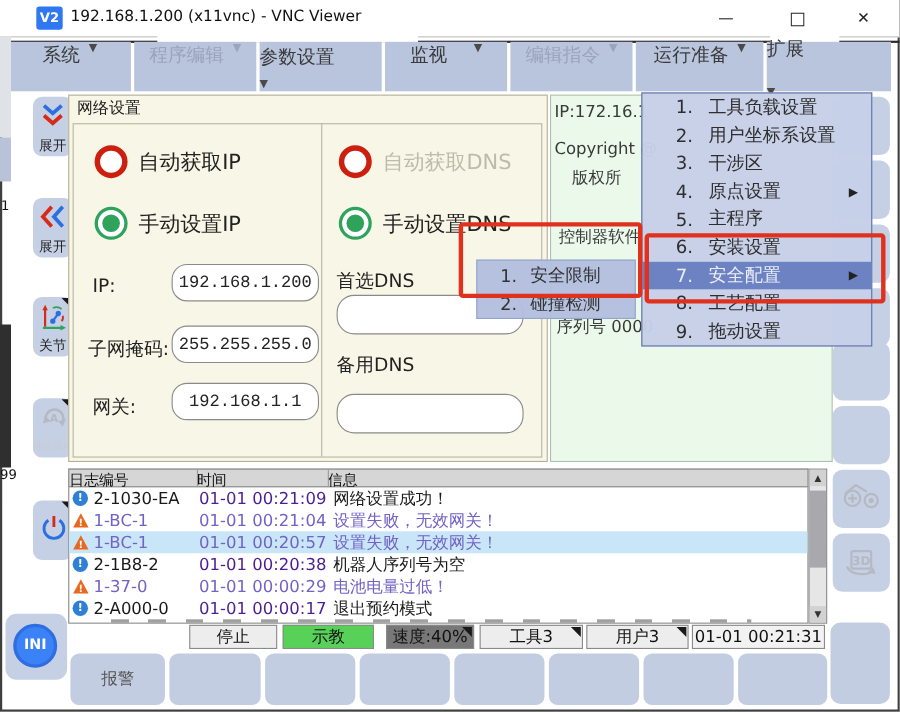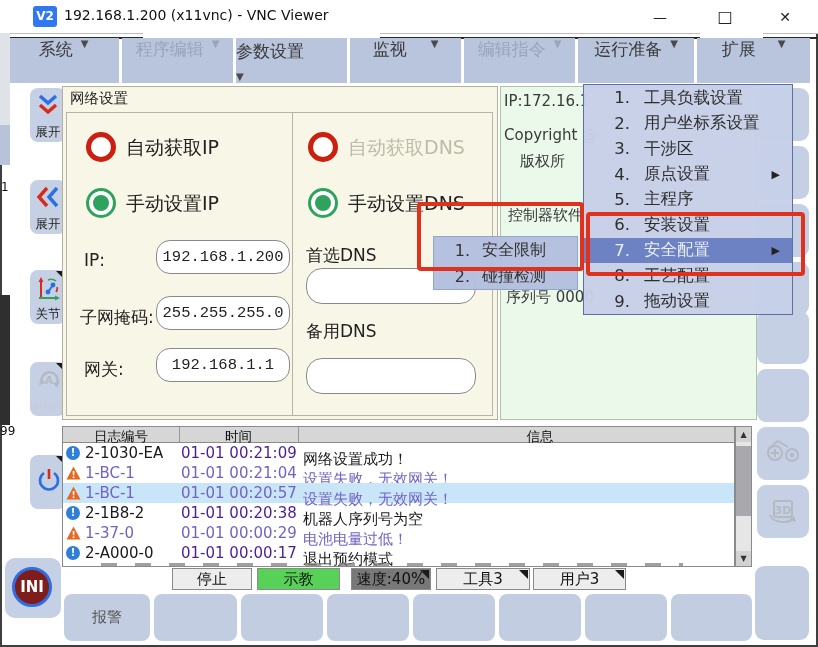--- a/index.html
+++ b/index.html
@@ -25,22 +25,22 @@
   
   .sbtn{left:30px;width:36px;height:54px;background:#c6d0e4;border-radius:8px;
         display:flex;flex-direction:column;align-items:center;justify-content:flex-end;padding-bottom:3px;box-sizing:border-box;}
   .sbtn .lbl{font-size:12.5px;color:#222;line-height:14px;}
   .sbtn .lbl.dim{font-size:9px;color:#c6cbd6;}
   .sbtn svg{position:absolute;top:5px;left:6px;}
   .cornertri{position:absolute;top:1px;right:1px;width:0;height:0;
              border-left:9px solid transparent;border-top:9px solid #1a1a1a;}
   .inibtn{left:5px;top:558px;width:56px;height:60px;background:#c6d0e4;border-radius:10px;}
   .inicircle{position:absolute;left:7px;top:9px;width:40px;height:40px;border-radius:50%;
-             background:#7f1d1d;border:3px solid #2e6ee0;box-sizing:border-box;
-             color:#fff;font-size:15px;font-weight:bold;text-align:center;line-height:34px;}
+             background:#3b82f6;border:3px solid #2e6ee0;box-sizing:border-box;
+             color:#fff;font-size:13px;font-weight:bold;text-align:center;line-height:34px;}
   
   .netpanel{left:62px;top:86px;width:436px;height:334px;background:#f8f6e6;border:1px solid #b3b09a;box-sizing:border-box;}
   .netinner{left:66px;top:112px;width:427px;height:304px;border:1px solid #b7b4a0;box-sizing:border-box;}
   .vdivider{left:292px;top:112px;width:1px;height:303px;background:#b7b4a0;}
   .paneltitle{left:70px;top:89px;font-size:14.5px;color:#222;}
   .radio{width:30px;height:30px;border-radius:50%;box-sizing:border-box;background:#fff;}
   .radio.red{border:5px solid #cc1f10;}
   .radio.green{border:3px solid #2fa35c;}
   .radio.green::after{content:"";position:absolute;left:4px;top:4px;width:16px;height:16px;border-radius:50%;background:#2fa35c;}
   .rlabel{font-size:19px;color:#222;}
@@ -50,27 +50,27 @@
          text-align:center;font-family:Liberation Mono, monospace;box-sizing:border-box;outline:none;}
   
   .infopanel{left:500px;top:86px;width:257px;height:334px;background:#eaf9ea;border:1px solid #adc3ad;box-sizing:border-box;}
   .iline{font-size:15px;color:#3a3a3a;white-space:nowrap;}
   
   .rbtn{left:757px;width:52px;height:53px;background:#c6d0e4;border-radius:9px;}
   .rbtn svg{position:absolute;left:7px;top:8px;}
   
   .logtable{left:62px;top:426px;width:673px;height:141px;background:#fff;border:1px solid #8a8a8a;box-sizing:border-box;}
   .loghead{left:62px;top:426px;width:673px;height:17px;background:#d6d6d6;border:1px solid #8a8a8a;box-sizing:border-box;}
-  .lh{position:absolute;top:1px;font-size:13.5px;color:#111;text-align:center;}
+  .lh{position:absolute;top:1px;font-size:13.5px;color:#111;text-align:left;}
   .colline{position:absolute;top:0;width:1px;background:#999;}
   .logrow{left:63px;width:671px;height:20px;font-size:15px;}
   .logrow.sel{background:#c8e6f8;}
   .lr-id{position:absolute;left:22px;top:1px;color:#1a1a1a;}
   .lr-time{position:absolute;left:118px;top:1px;color:#4c1d95;}
-  .lr-msg{position:absolute;left:240px;top:7px;color:#1a1a1a;white-space:nowrap;text-align:right;}
+  .lr-msg{position:absolute;left:240px;top:1px;color:#1a1a1a;white-space:nowrap;text-align:right;}
   .logrow.warn .lr-id,.logrow.warn .lr-time,.logrow.warn .lr-msg{color:#7263c4;}
   .infoicon{position:absolute;left:3px;top:3px;width:14px;height:14px;border-radius:50%;background:#2f7fd6;
             color:#fff;font-size:10px;font-weight:bold;text-align:center;line-height:14px;}
   .scrltrack{left:735px;top:426px;width:17px;height:141px;background:#e6e6e6;border:1px solid #8a8a8a;box-sizing:border-box;}
   .scrlbtn{left:736px;width:15px;height:15px;background:#d2d2d2;font-size:8px;color:#333;text-align:center;line-height:15px;}
   .scrlthumb{left:736px;top:446px;width:15px;height:70px;background:#a9a9ad;}
   
   .stitem{top:568px;height:22px;background:#ededed;border:1px solid #8a8a8a;box-sizing:border-box;
           font-size:15px;color:#111;text-align:center;line-height:20px;}
   .stitem.green{background:#57d157;}
@@ -130,21 +130,21 @@
     <span class="caret">▼</span>
   </div>
   <div class="abs mbtn dim" style="left:464px;width:111px;">
     <span>编辑指令</span>
     <span class="caret">▼</span>
   </div>
   <div class="abs mbtn" style="left:578px;width:116px;">
     <span>运行准备</span>
     <span class="caret">▼</span>
   </div>
-  <div class="abs mbtn" style="left:697px;width:113px;gap:22px;">
+  <div class="abs mbtn" style="left:697px;width:113px;gap:22px;flex-direction:column;">
     <span>扩展</span>
     <span class="caret">▼</span>
   </div>
 
   <div class="abs strip" style="top:33px;height:92px;background:#dfe3e8;"></div>
   <div class="abs strip" style="top:125px;height:40px;background:#b8c2d8;"></div>
   <div class="abs" style="left:1px;top:180px;font-size:12px;color:#111;">1</div>
   <div class="abs strip" style="top:295px;height:130px;background:#2f2f2f;"></div>
   <div class="abs" style="left:0px;top:424px;font-size:12px;color:#111;">99</div>
 
@@ -331,20 +331,23 @@
     <span>速度:40%</span>
   </div>
   <div class="abs stitem" style="left:436px;width:94px;">
     <div class="cornertri"></div>
     <span>工具3</span>
   </div>
   <div class="abs stitem" style="left:533px;width:93px;">
     <div class="cornertri"></div>
     <span>用户3</span>
   </div>
+  <div class="abs stitem" style="left:629px;width:121px;background:#f2f2f2;">
+    <span>01-01 00:21:31</span>
+  </div>
 
   <div class="abs bbtn" style="left:64px;width:86px;">
     <span>报警</span>
   </div>
   <div class="abs bbtn" style="left:154px;width:83px;"></div>
   <div class="abs bbtn" style="left:241px;width:82px;"></div>
   <div class="abs bbtn" style="left:327px;width:82px;"></div>
   <div class="abs bbtn" style="left:413px;width:82px;"></div>
   <div class="abs bbtn" style="left:499px;width:82px;"></div>
   <div class="abs bbtn" style="left:585px;width:82px;"></div>

